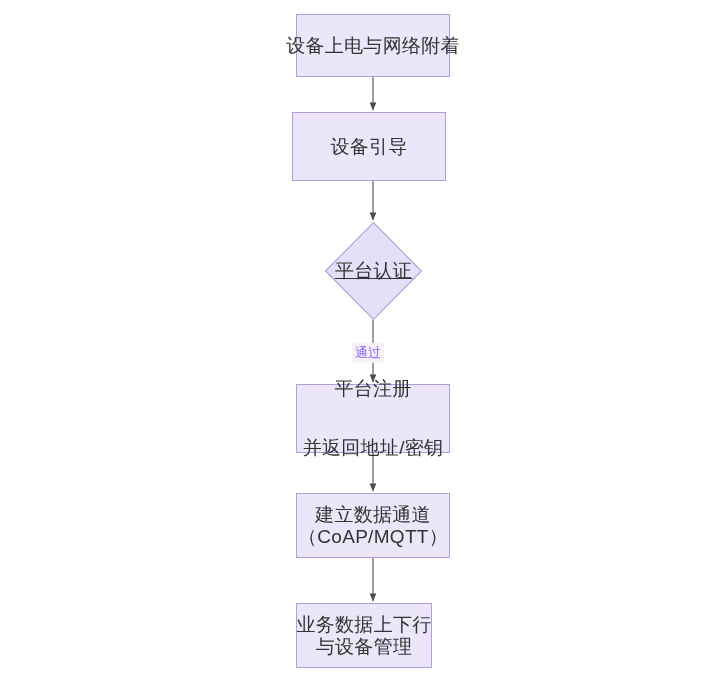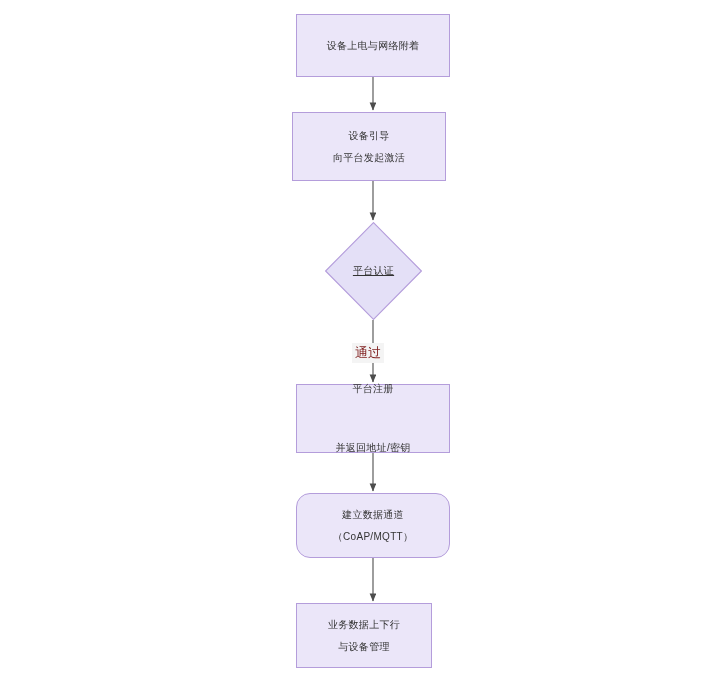--- a/index.html
+++ b/index.html
@@ -22,21 +22,21 @@
     height: 700px;
   }
   .node {
     position: absolute;
     box-sizing: border-box;
     display: flex;
     flex-direction: column;
     align-items: center;
     justify-content: center;
     color: #333333;
-    font-size: 10px;
+    font-size: 19px;
     line-height: 22px;
     text-align: center;
     letter-spacing: 0.3px;
     white-space: nowrap;
   }
   .node-box {
     background: #ebe6f9;
     border: 1px solid #b49ddb;
   }
   .node-diamond {
@@ -52,21 +52,21 @@
     pointer-events: none;
   }
   .diamond-label {
     position: relative;
     z-index: 2;
     text-decoration: underline;
   }
   .edge-label {
     position: absolute;
     background: #f4f4f4;
-    color: #7f1d1d;
+    color: #8b5cf6;
     font-size: 13px;
     line-height: 18px;
     padding: 1px 3px;
     white-space: nowrap;
     text-align: center;
   }
   .node-line {
     display: block;
   }
 </style>
@@ -87,40 +87,39 @@
     <line x1="373" y1="558" x2="373" y2="601" marker-end="url(#arrowhead)"></line>
   </g>
 </svg>
 
 <div class="node node-box" style="left:296px; top:14px; width:154px; height:63px;">
   <span class="node-line">设备上电与网络附着</span>
 </div>
 
 <div class="node node-box" style="left:292px; top:112px; width:154px; height:69px;">
   <span class="node-line">设备引导</span>
-  <span class="node-line">向平台发起激活</span>
 </div>
 
 <div class="node node-diamond" style="left:325px; top:222px; width:97px; height:98px;">
   <svg class="diamond-shape" viewBox="0 0 97 98" xmlns="http://www.w3.org/2000/svg" preserveAspectRatio="none">
     <polygon points="48.5,0.6 96.4,49 48.5,97.4 0.6,49" fill="#e4e0f7" stroke="#b49ddb" stroke-width="1.1"></polygon>
   </svg>
   <span class="node-line diamond-label">平台认证</span>
 </div>
 
 <div class="edge-label" style="left:352px; top:343px;">
   <span>通过</span>
 </div>
 
 <div class="node node-box" style="left:296px; top:384px; width:154px; height:69px;gap:37px;">
   <span class="node-line">平台注册</span>
   <span class="node-line">并返回地址/密钥</span>
 </div>
 
-<div class="node node-box" style="left:296px; top:493px; width:154px; height:65px;border-radius:14px;">
+<div class="node node-box" style="left:296px; top:493px; width:154px; height:65px;">
   <span class="node-line">建立数据通道</span>
   <span class="node-line">（CoAP/MQTT）</span>
 </div>
 
 <div class="node node-box" style="left:296px; top:603px; width:136px; height:65px;">
   <span class="node-line">业务数据上下行</span>
   <span class="node-line">与设备管理</span>
 </div>
 
 </body></html>

